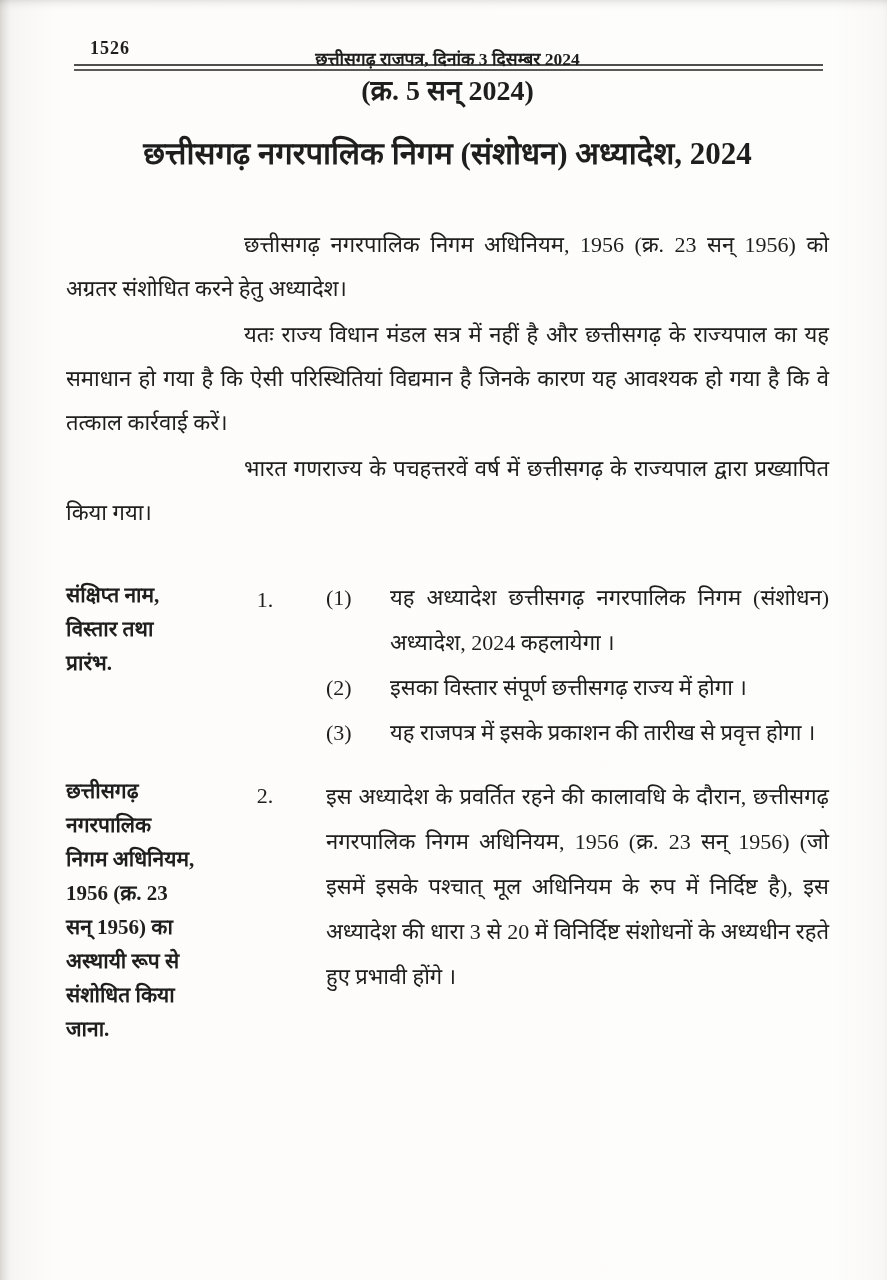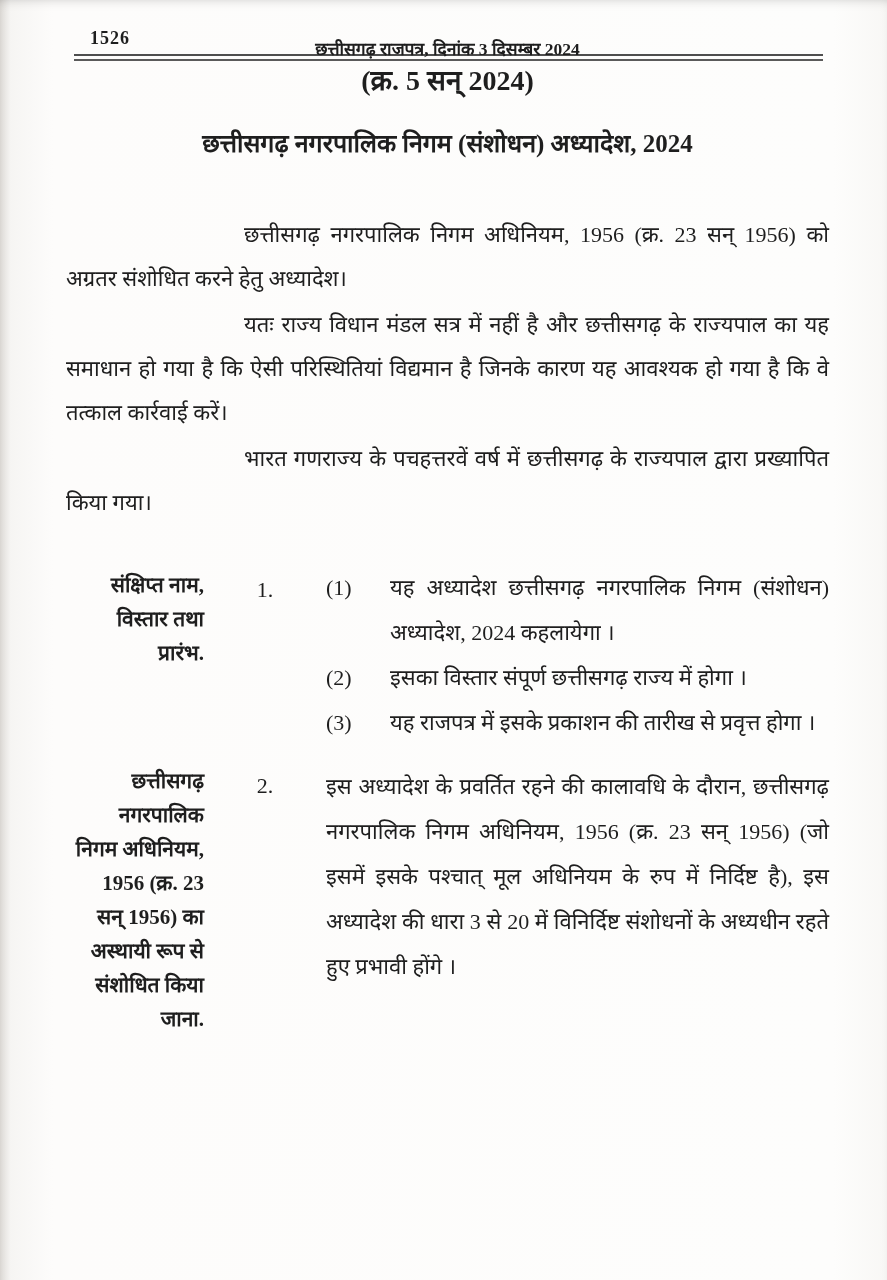--- a/index.html
+++ b/index.html
@@ -9,21 +9,21 @@
     background: #e8e6e3;
   }
   .page {
     position: relative;
     width: 887px;
     height: 1280px;
     background: linear-gradient(90deg, #dedbd7 0%, #f6f5f3 1.2%, #fdfcfb 6%, #fdfdfc 94%, #f8f7f5 100%);
     color: #1e1e1e;
     overflow: hidden;
     box-shadow: inset 0 6px 14px -10px rgba(0,0,0,.35);
-    padding: 26px 58px 0 66px;
+    padding: 36px 58px 0 66px;
   }
   
   .running-head {
     position: relative;
     height: 26px;
   }
   .page-number {
     position: absolute;
     left: 24px; top: 2px;
     font-weight: bold;
@@ -51,21 +51,21 @@
     font-weight: bold;
     line-height: 40px;
   }
   .ordinance-number {
     font-size: 28px;
     font-weight: bold;
     line-height: 40px;
   }
   .act-title {
     margin-top: 26px;
-    font-size: 25px;
+    font-size: 31px;
     font-weight: bold;
     line-height: 34px;
   }
   
   .preamble { margin-top: 52px; }
   .preamble p {
     font-size: 22px;
     line-height: 44px;
     text-align: justify;
     text-indent: 178px;
@@ -76,21 +76,21 @@
   .section {
     display: grid;
     grid-template-columns: 138px 122px 1fr;
     margin-top: 40px;
   }
   .section.second { margin-top: 16px; }
   .margin-note {
     font-weight: bold;
     font-size: 21px;
     line-height: 34px;
-    text-align: right;
+    text-align: left;
     white-space: pre-line;
     padding-top: 3px;
   }
   .section-number {
     font-size: 22px;
     text-align: center;
     padding-top: 3px;
     line-height: 44px;
   }
   .section-content { }

